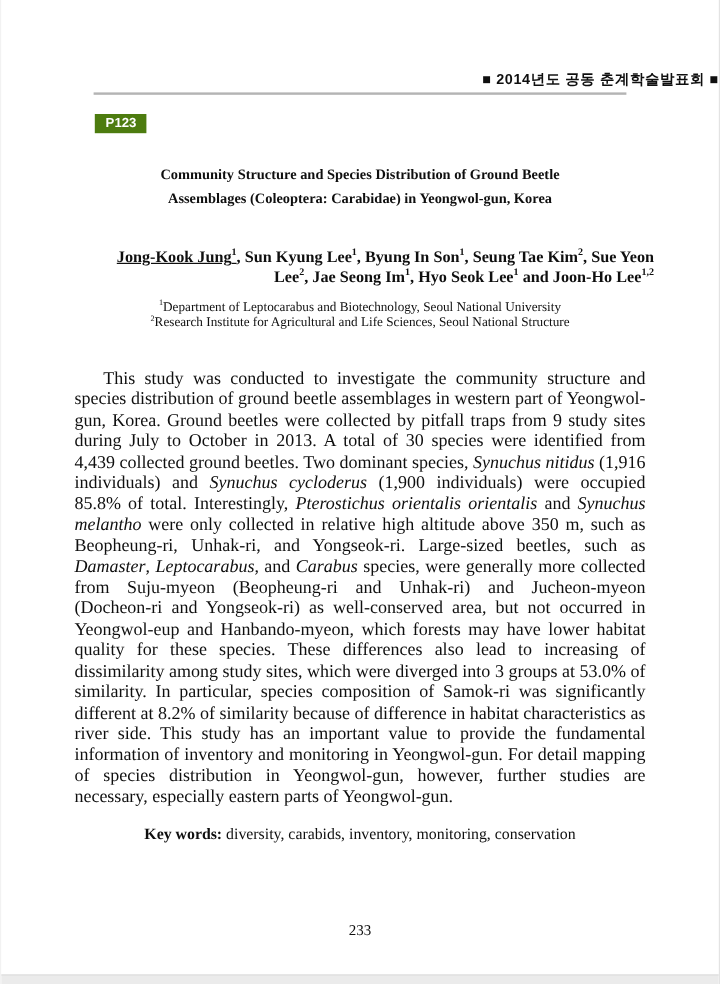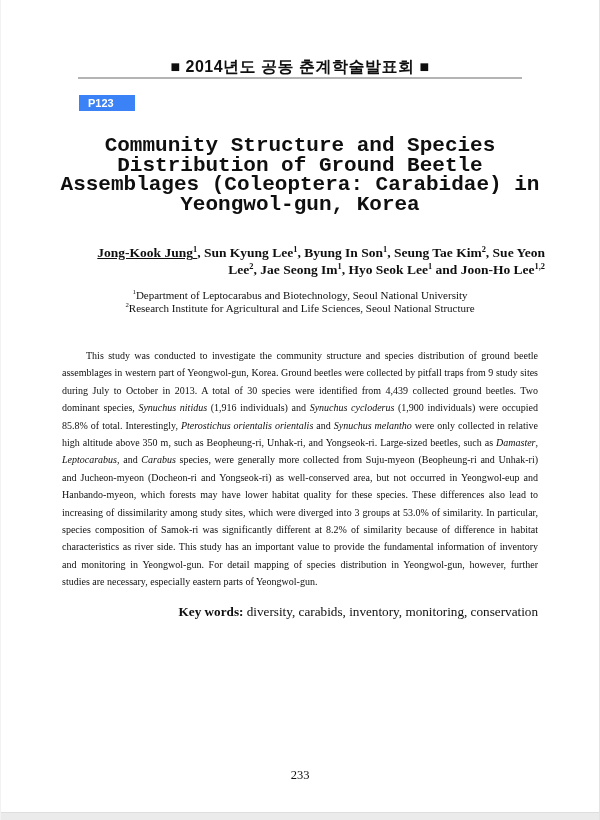--- a/index.html
+++ b/index.html
@@ -10,53 +10,52 @@
     background: #ffffff;
     box-sizing: border-box;
     border-left: 1px solid #f2f2f2;
     border-right: 1px solid #e3e3e3;
     overflow: hidden;
     color: #0f0f0f;
     font-family: "Liberation Serif", "DejaVu Serif", serif;
   }
   .conf-header {
     margin-top: 59px;
-    text-align: center;
+    text-align: right;
     font-family: "Liberation Sans", "DejaVu Sans", sans-serif;
     font-weight: 700;
-    font-size: 16px;
+    font-size: 12px;
     line-height: 15px;
     letter-spacing: 0.5px;
   }
   .header-rule {
     width: 444px;
     height: 2px;
     background: #b4b4b4;
     margin: 3px auto 0 auto;
   }
   .badge {
     display: inline-block;
     margin: 16px 0 0 78px;
-    background: #3b82f6;
+    background: #4d7c0f;
     color: #ffffff;
     font-family: "Liberation Sans", "DejaVu Sans", sans-serif;
     font-weight: 700;
     font-size: 11px;
     line-height: 12px;
-    padding: 2px 21px 2px 9px;
+    padding: 2px 8px 2px 9px;
   }
   .title {
     margin: 25px auto 0 auto;
     width: 500px;
     text-align: center;
     font-weight: 700;
-    font-size: 21px;
+    font-size: 12px;
     line-height: 19.5px;
     white-space: pre-line;
-    font-family: Liberation Mono, monospace;
   }
   .authors {
     margin: 30px auto 0 auto;
     width: 490px;
     text-align: right;
     font-weight: 700;
     font-size: 13.5px;
     line-height: 17px;
   }
   .affiliations {
@@ -65,27 +64,27 @@
     text-align: center;
     font-size: 11px;
     line-height: 13px;
   }
   sup { font-size: 0.62em; vertical-align: super; line-height: 0; }
   .abstract {
     margin: 32px auto 4px auto;
     width: 476px;
     text-align: justify;
     text-indent: 24px;
-    font-size: 10px;
+    font-size: 15px;
     line-height: 17.4px;
   }
   .keywords {
     margin: 12px auto 0 auto;
     width: 476px;
-    text-align: right;
+    text-align: center;
     font-size: 13.2px;
     line-height: 17.4px;
   }
   .page-number {
     position: absolute;
     top: 768px;
     left: 0;
     width: 100%;
     text-align: center;
     font-size: 12.5px;

